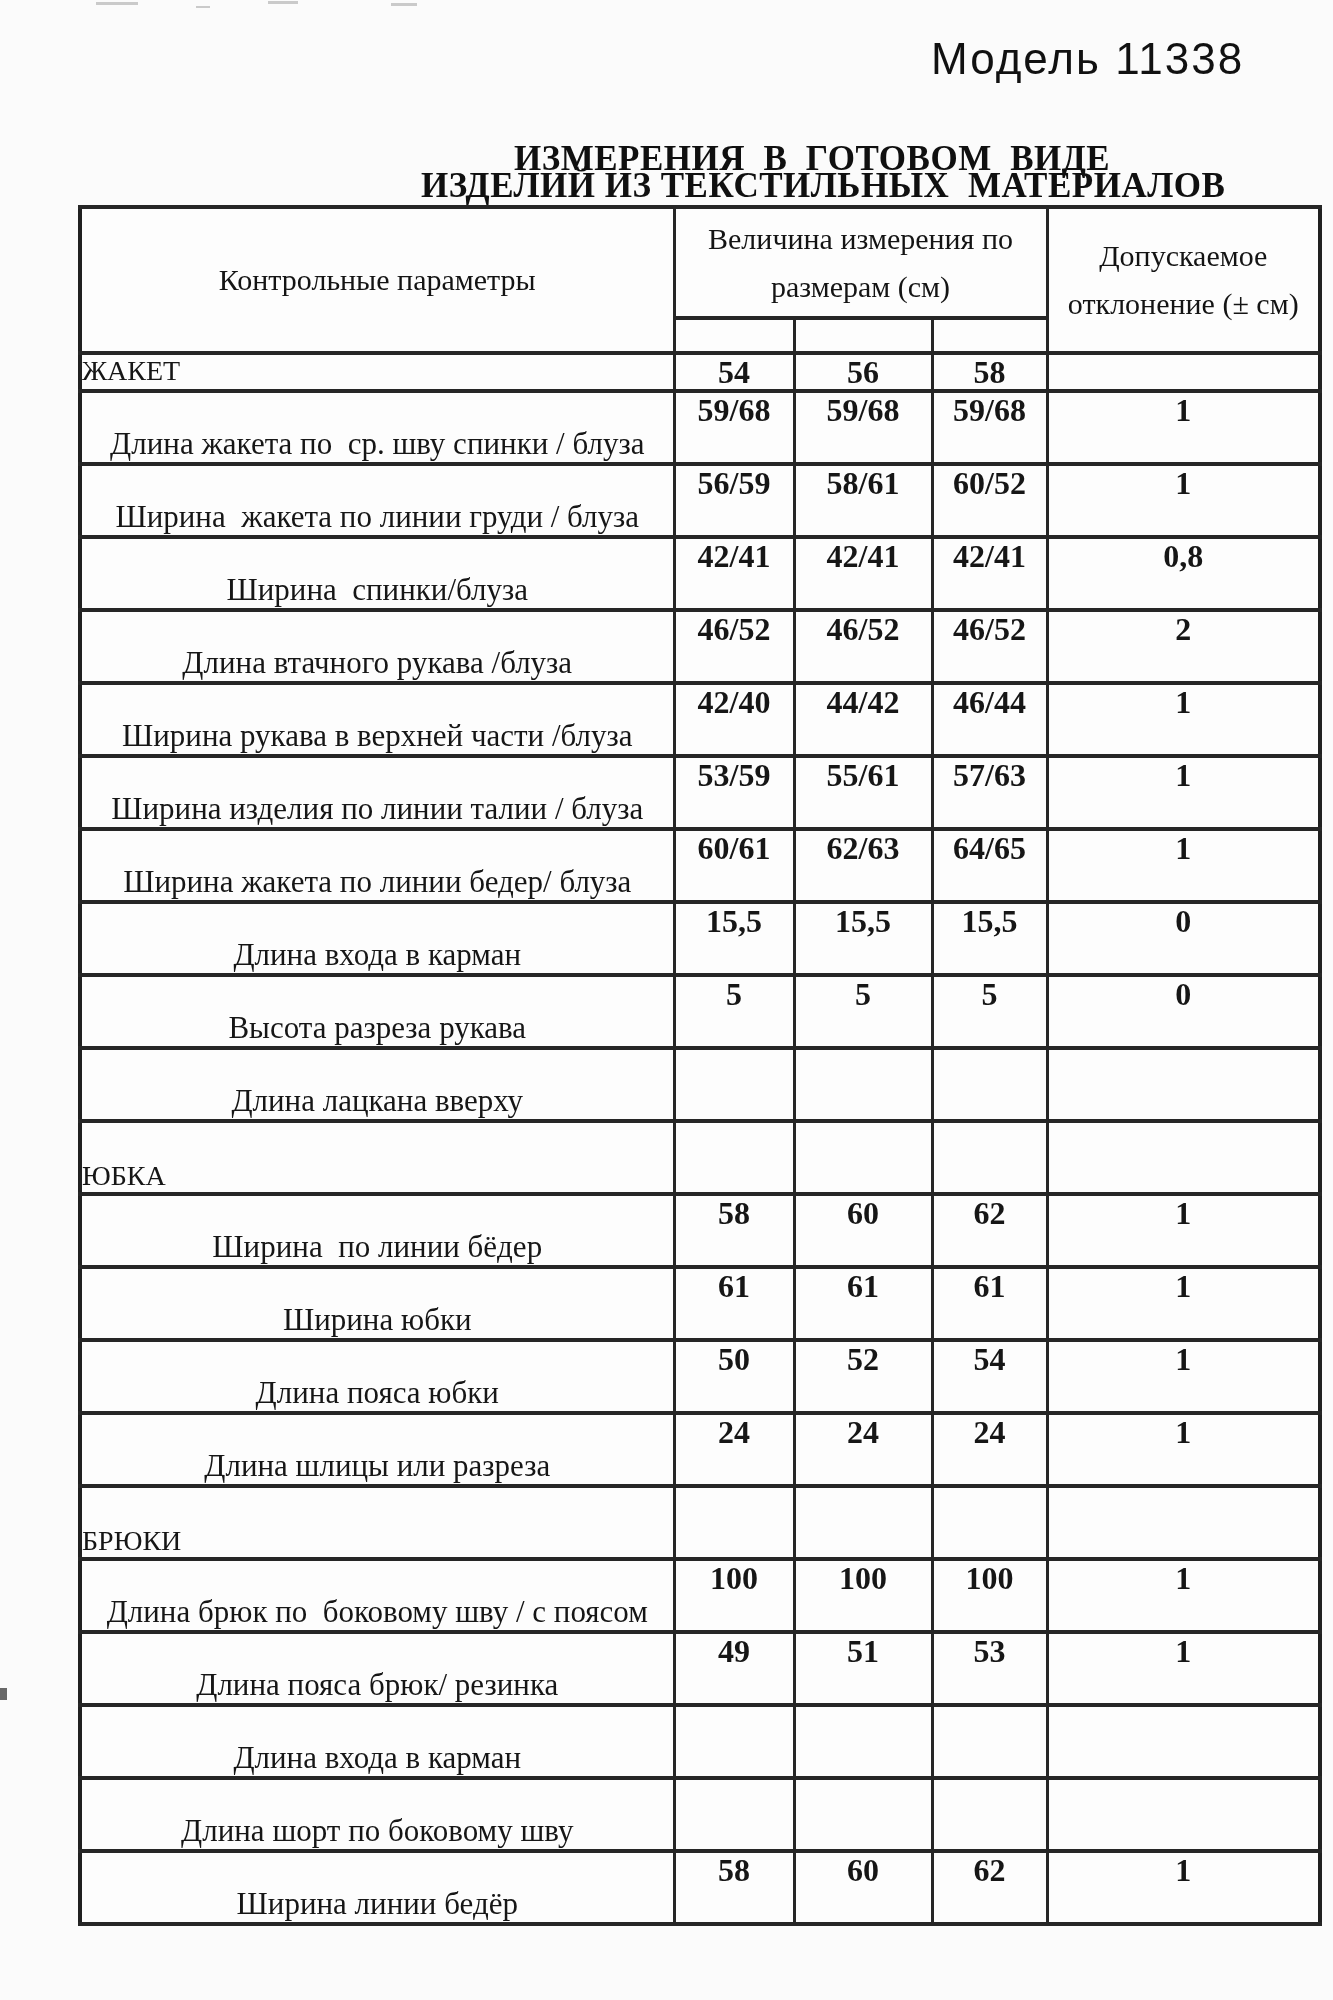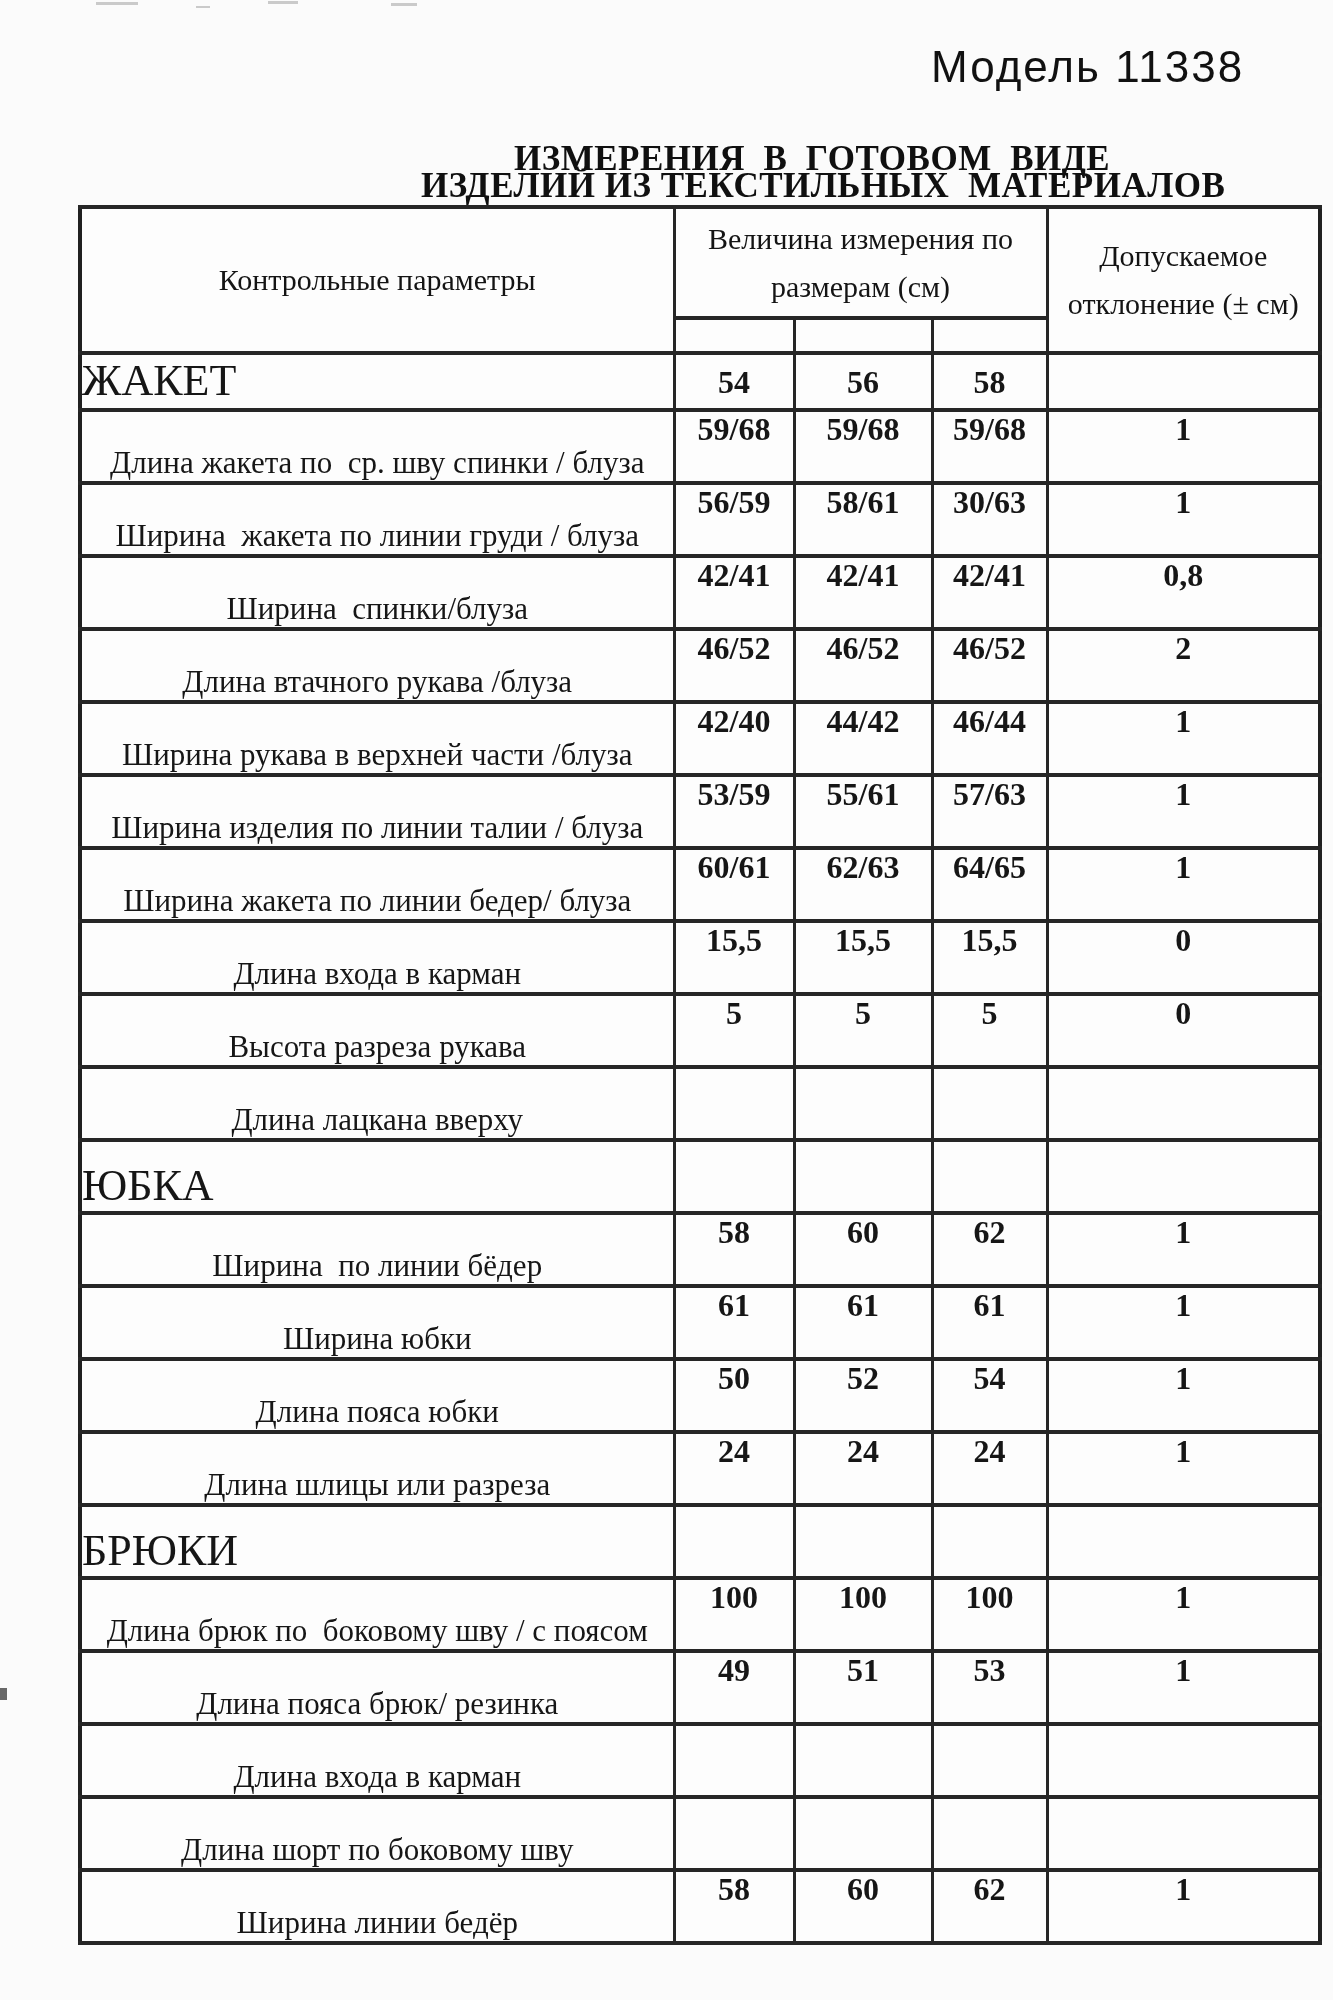--- a/index.html
+++ b/index.html
@@ -6,21 +6,21 @@
   body{
     width:1333px;height:2000px;
     background:#fbfbfb;
     position:relative;
     overflow:hidden;
     font-family:"Liberation Serif","DejaVu Serif",serif;
     color:#161616;
     -webkit-font-smoothing:antialiased;
   }
   .model-title{
-    position:absolute;left:931px;top:42px;
+    position:absolute;left:931px;top:34px;
     font-family:"Liberation Sans","DejaVu Sans",sans-serif;
     font-size:44px;letter-spacing:2px;color:#111;
     white-space:pre;
   }
   .doc-title{
     position:absolute;
     font-weight:bold;font-size:35px;color:#101010;
     white-space:pre;letter-spacing:0.5px;
   }
   .doc-title.line1{left:514px;top:139px;}
@@ -56,21 +56,21 @@
   .label-cell{
     vertical-align:bottom;
     text-align:center;
     font-size:31px;
     padding:0 4px 5px 10px;
     white-space:pre-wrap;
     line-height:36px;
   }
   .section-cell{
     vertical-align:bottom;
-    font-size:44px;
+    font-size:28px;
     padding:0 0 13px 183px;
     white-space:pre;
   }
   tr.section_sizes .section-cell{
     vertical-align:middle;
     padding-bottom:2px;
   }
   .value-cell{
     vertical-align:top;
     text-align:center;
@@ -135,21 +135,21 @@
         <td class="label-cell">Длина жакета по  ср. шву спинки / блуза</td>
         <td class="value-cell">59/68</td>
         <td class="value-cell">59/68</td>
         <td class="value-cell">59/68</td>
         <td class="value-cell">1</td>
       </tr>
       <tr class="data">
         <td class="label-cell">Ширина  жакета по линии груди / блуза</td>
         <td class="value-cell">56/59</td>
         <td class="value-cell">58/61</td>
-        <td class="value-cell">30/63</td>
+        <td class="value-cell">60/52</td>
         <td class="value-cell">1</td>
       </tr>
       <tr class="data">
         <td class="label-cell">Ширина  спинки/блуза</td>
         <td class="value-cell">42/41</td>
         <td class="value-cell">42/41</td>
         <td class="value-cell">42/41</td>
         <td class="value-cell">0,8</td>
       </tr>
       <tr class="data">

